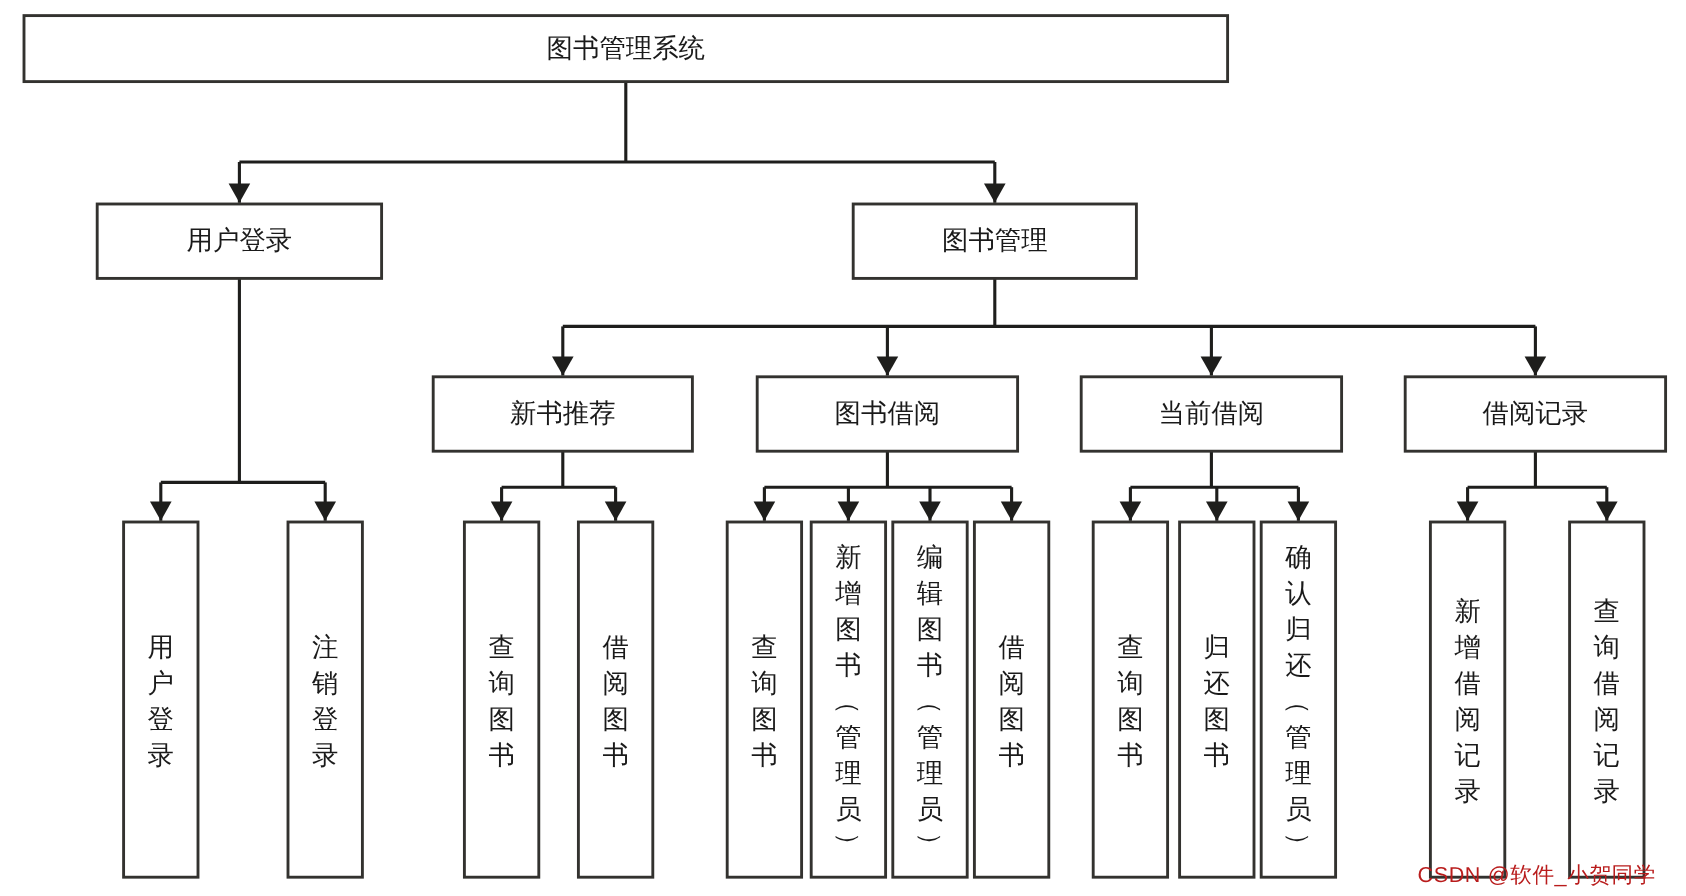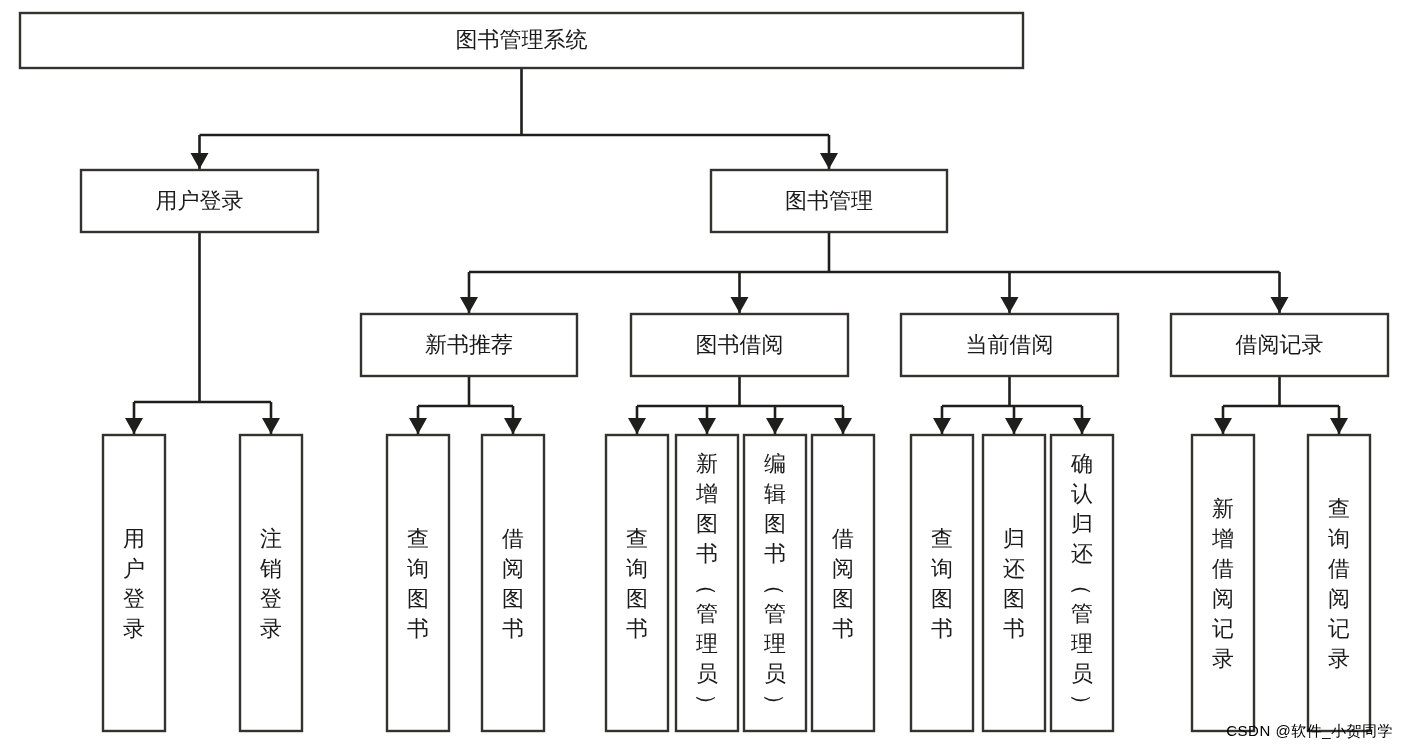--- a/index.html
+++ b/index.html
@@ -48,25 +48,25 @@
     dominant-baseline: middle;
   }
   .leaf-label {
     font-family: "Liberation Sans", "DejaVu Sans", sans-serif;
     fill: #1a1a1a;
     font-size: 22px;
     text-anchor: middle;
   }
   .watermark {
     position: absolute;
-    right: 12px;
+    right: 25px;
     bottom: 6px;
     font-family: "Liberation Sans", "DejaVu Sans", sans-serif;
-    font-size: 15px;
-    color: #000000;
+    font-size: 18px;
+    color: #b91c1c;
     letter-spacing: 0.5px;
     white-space: nowrap;
     user-select: none;
   }
 </style>
 </head>
 <body>
 
 <div id="diagram-root">
   <svg id="tree-svg" viewBox="0 0 1405 747" xmlns="http://www.w3.org/2000/svg">

